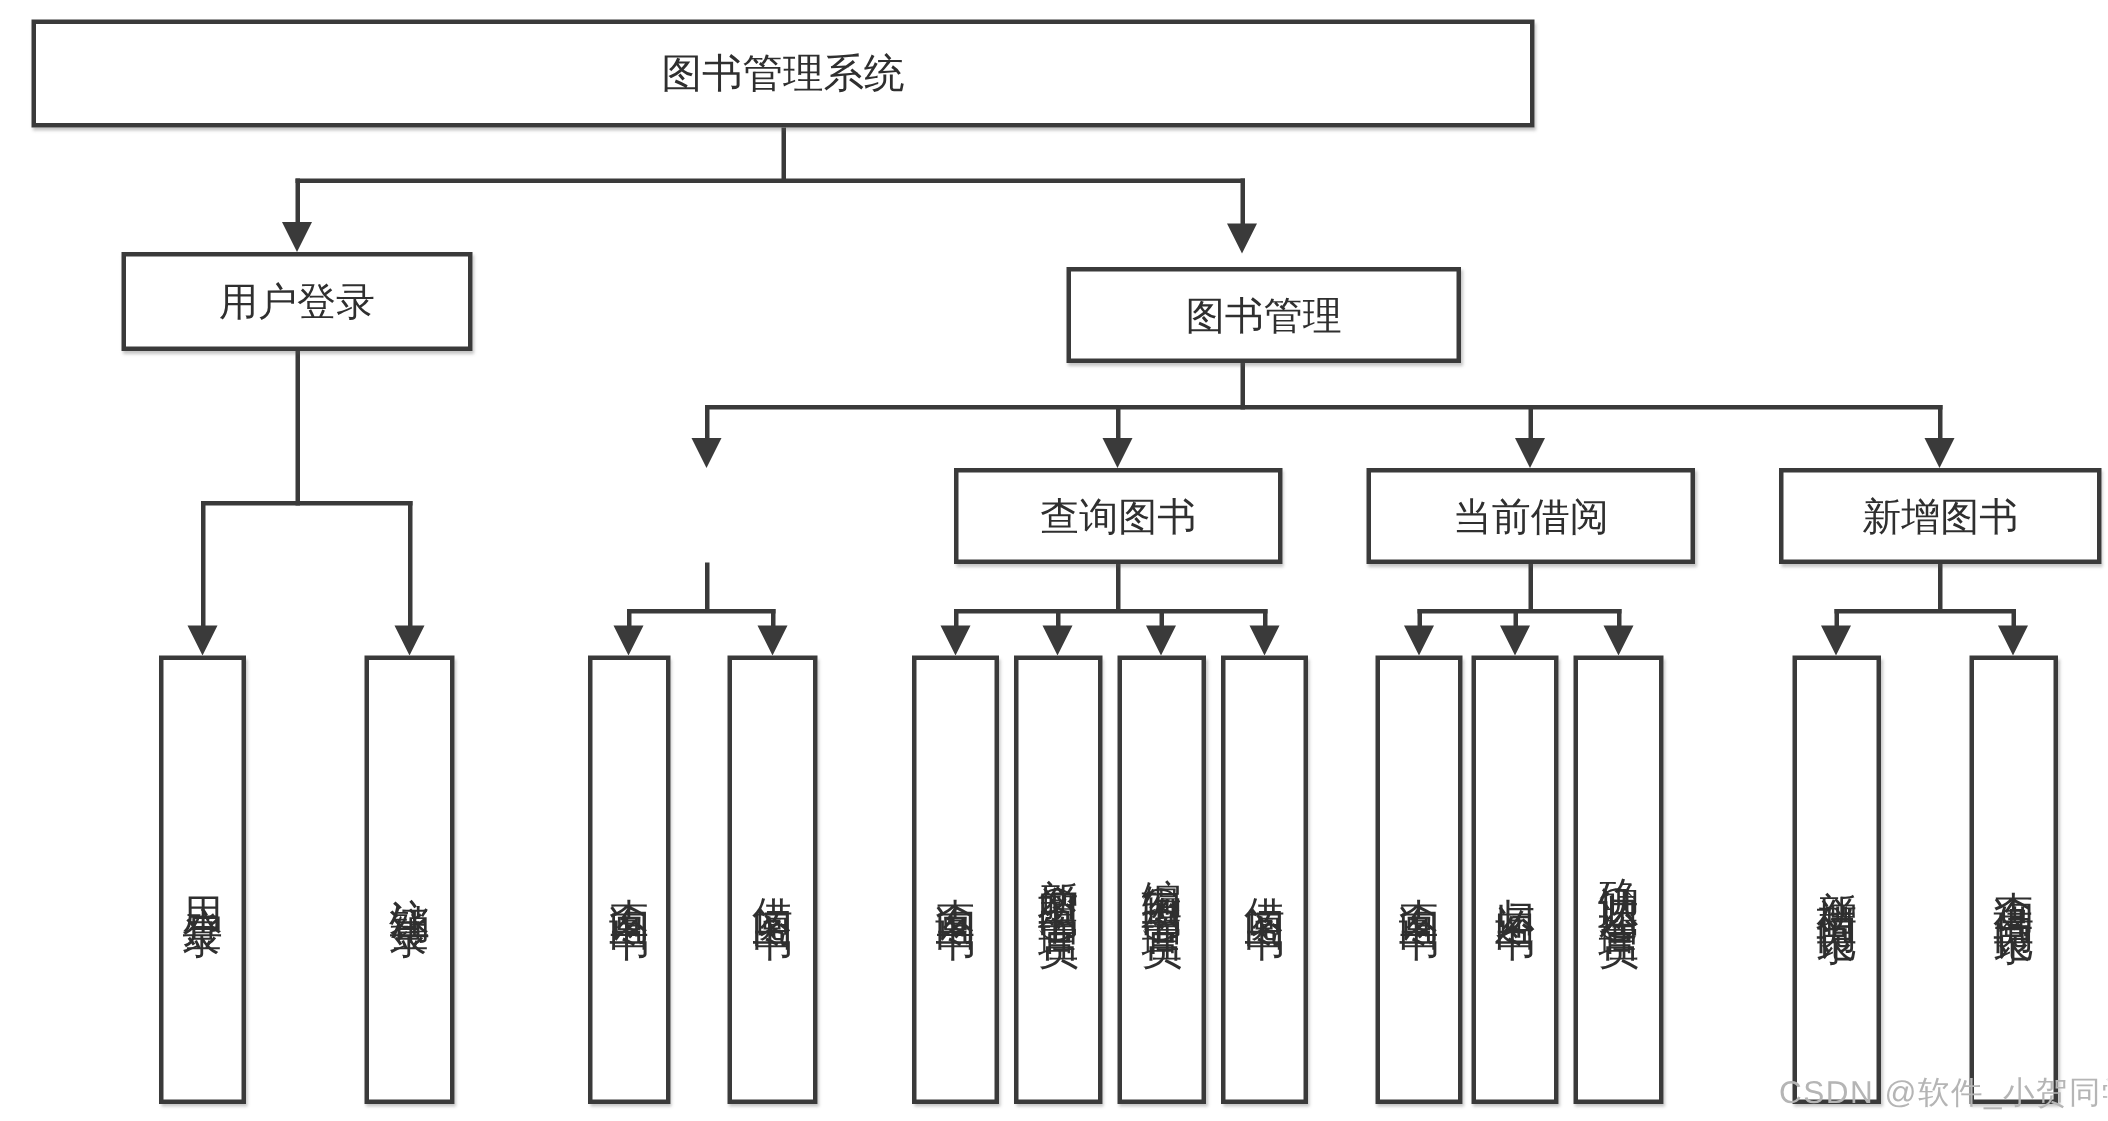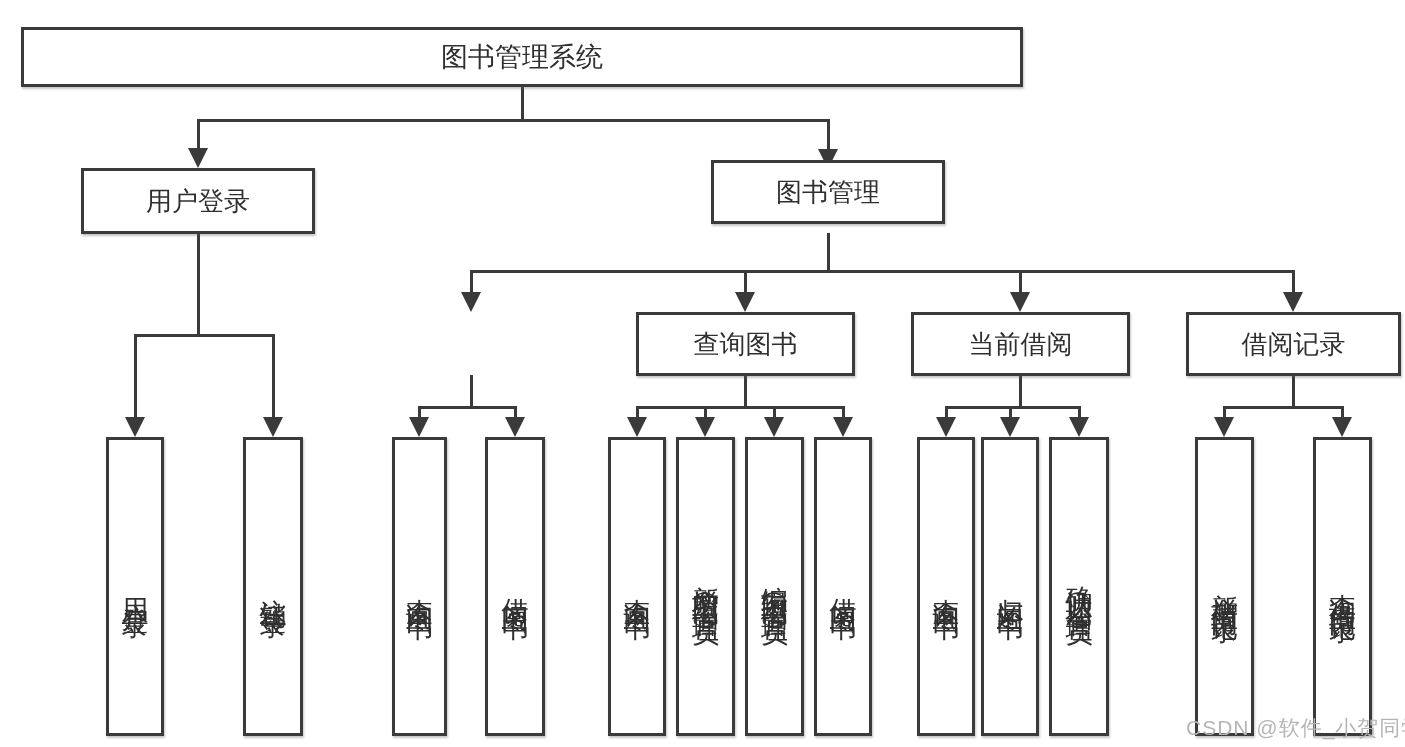--- a/index.html
+++ b/index.html
@@ -55,32 +55,32 @@
     letter-spacing:1px;
     white-space:nowrap;
     z-index:3;
   }
 </style>
 </head>
 <body>
 
 <div id="canvas">
 
-  <div class="box root" style="left:21px;top:27px;width:1002px;height:60px">图书管理系统</div>
+  <div class="box root" style="left:21px;top:13px;width:1002px;height:72px">图书管理系统</div>
 
   <div class="box" style="left:81px;top:168px;width:234px;height:66px">用户登录</div>
 
-  <div class="box" style="left:711px;top:160px;width:234px;height:64px">图书管理</div>
+  <div class="box" style="left:711px;top:178px;width:263px;height:64px">图书管理</div>
 
 
   <div class="box" style="left:636px;top:312px;width:219px;height:64px">查询图书</div>
 
   <div class="box" style="left:911px;top:312px;width:219px;height:64px">当前借阅</div>
 
-  <div class="box" style="left:1186px;top:312px;width:215px;height:64px">借阅记录</div>
+  <div class="box" style="left:1186px;top:312px;width:215px;height:64px">新增图书</div>
 
   <div class="vbox" style="left:106px;top:437px;width:58px;height:299px">用户登录</div>
   <div class="vbox" style="left:243px;top:437px;width:60px;height:299px">注销登录</div>
 
   <div class="vbox" style="left:392px;top:437px;width:55px;height:299px">查询图书</div>
   <div class="vbox" style="left:485px;top:437px;width:60px;height:299px">借阅图书</div>
 
   <div class="vbox" style="left:608px;top:437px;width:58px;height:299px">查询图书</div>
   <div class="vbox" style="left:676px;top:437px;width:59px;height:299px">新增图书（管理员）</div>
   <div class="vbox" style="left:745px;top:437px;width:59px;height:299px">编辑图书（管理员）</div>

